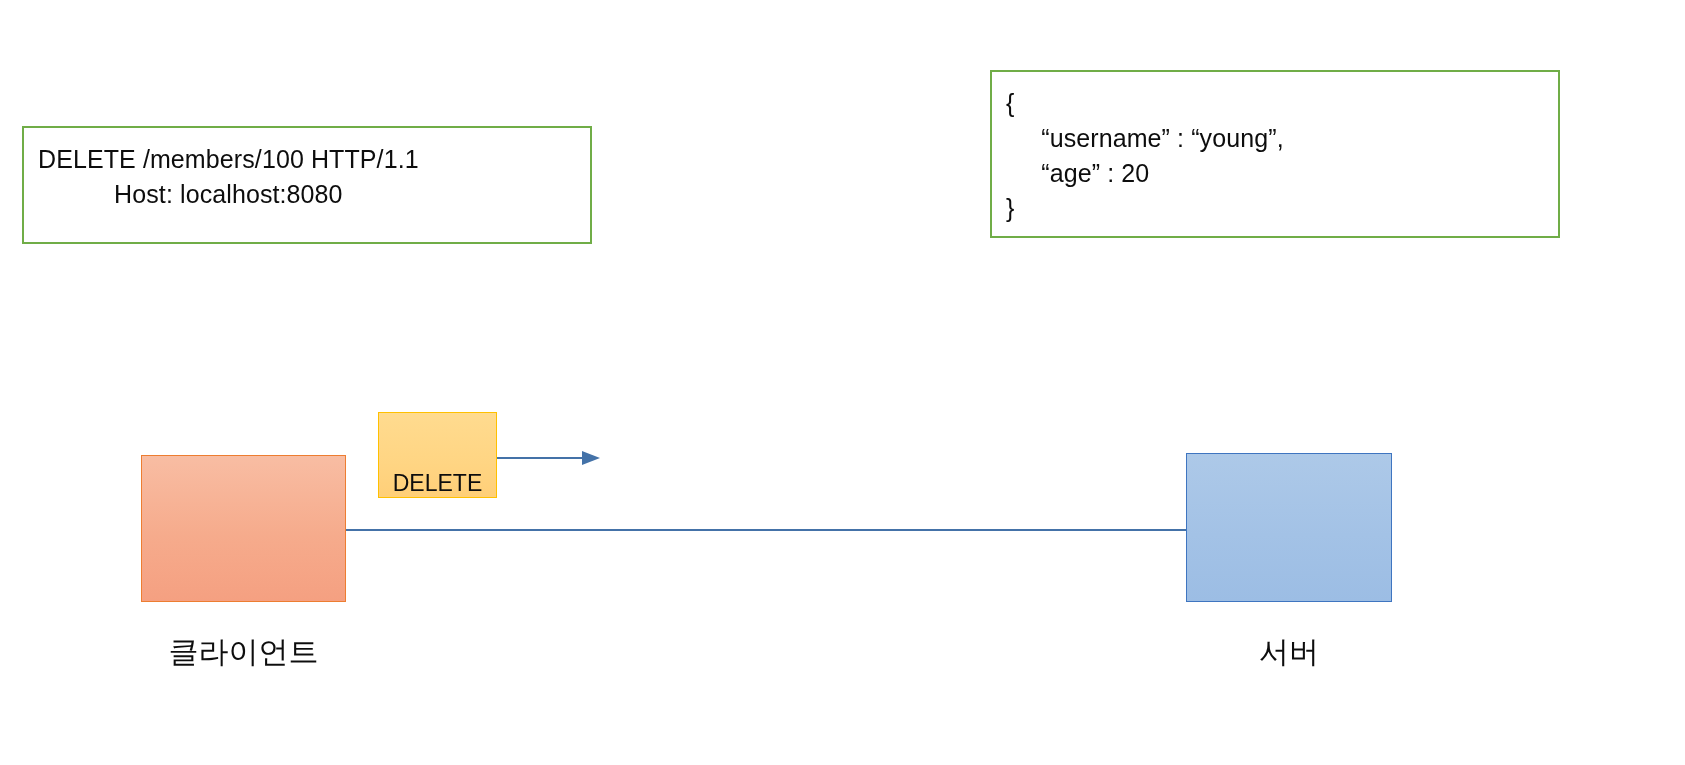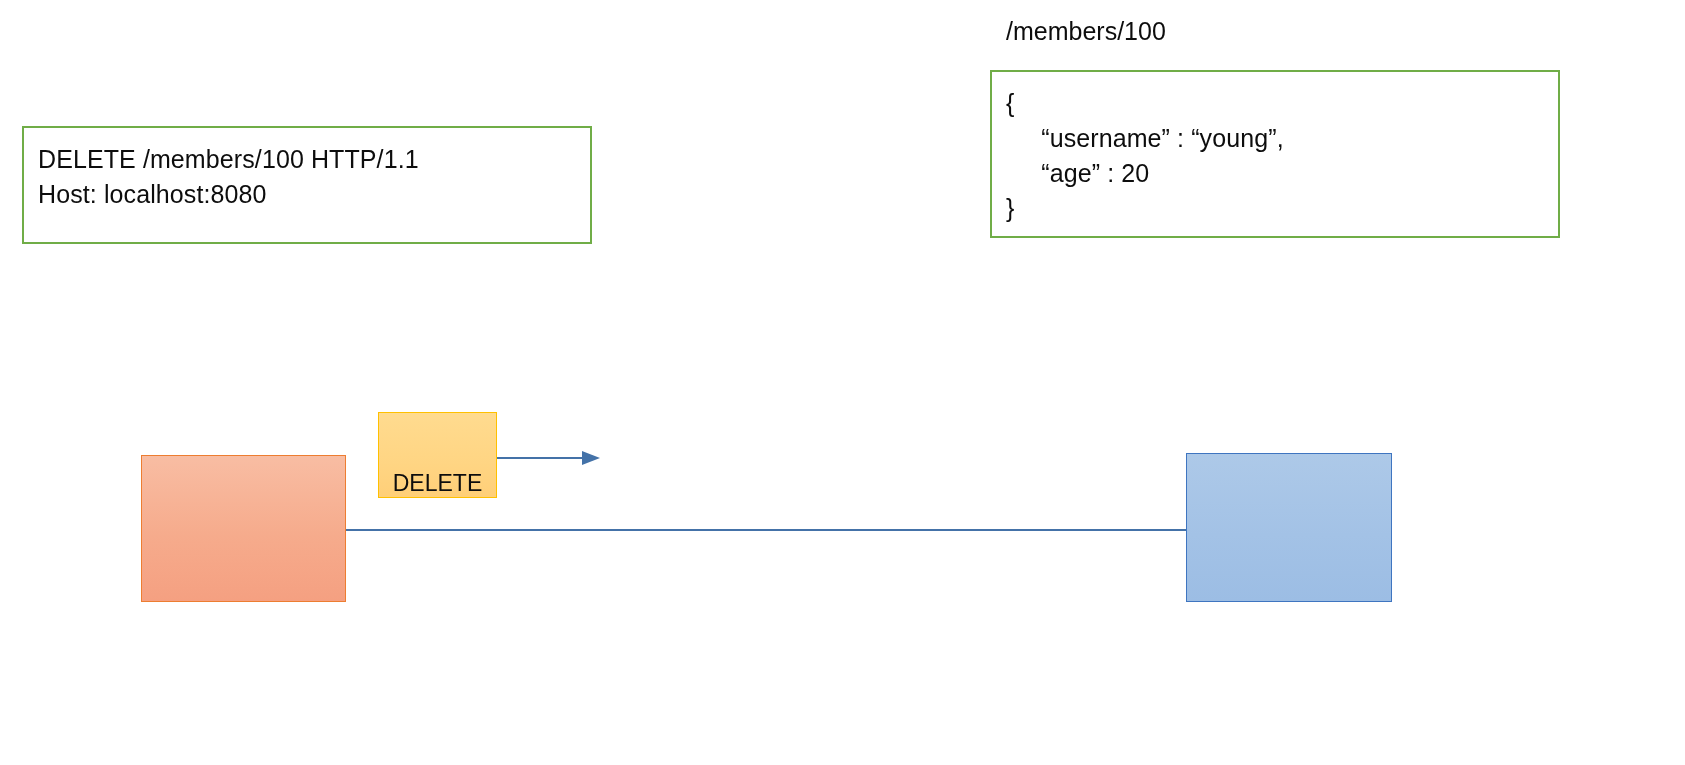--- a/index.html
+++ b/index.html
@@ -30,21 +30,21 @@
     position: absolute;
     white-space: pre;
     font-size: 25px;
     line-height: 35px;
     color: #0d0d0d;
     letter-spacing: 0.1px;
   }
 
   
   #request-note-box { left: 22px;  top: 126px; width: 570px; height: 118px; }
-  #request-note-text { left: 38px; top: 142px; }
+  #request-note-text { left: 38px; top: 142px; text-align: center; }
 
   
   #resource-title {
     position: absolute;
     left: 1006px;
     top: 14px;
     font-size: 25px;
     line-height: 34px;
     white-space: pre;
   }
@@ -124,36 +124,37 @@
 </style>
 </head>
 <body>
 
 <div id="canvas">
 
   <div class="note-box" id="request-note-box"></div>
   <div class="note-text" id="request-note-text">DELETE /members/100 HTTP/1.1
 Host: localhost:8080</div>
 
-  <div id="resource-title">/members/100</div>
 
   <div class="note-box" id="body-note-box"></div>
   <div class="note-text" id="body-note-text">{
      “username” : “young”,
      “age” : 20
 }</div>
 
   <div id="link-line"></div>
 
   <svg id="request-arrow" viewBox="0 0 110 36" xmlns="http://www.w3.org/2000/svg">
     <line x1="0" y1="18" x2="92" y2="18" stroke="#4472a8" stroke-width="2"></line>
     <polygon points="92,11 110,18 92,25" fill="#4472a8"></polygon>
   </svg>
 
   <div id="method-badge">
     <span id="method-badge-label">DELETE</span>
   </div>
 
   <div class="node-box" id="client-box"></div>
+  <div class="node-label" id="client-label">클라이언트</div>
 
   <div class="node-box" id="server-box"></div>
+  <div class="node-label" id="server-label">서버</div>
 
 </div>
 
 </body></html>

